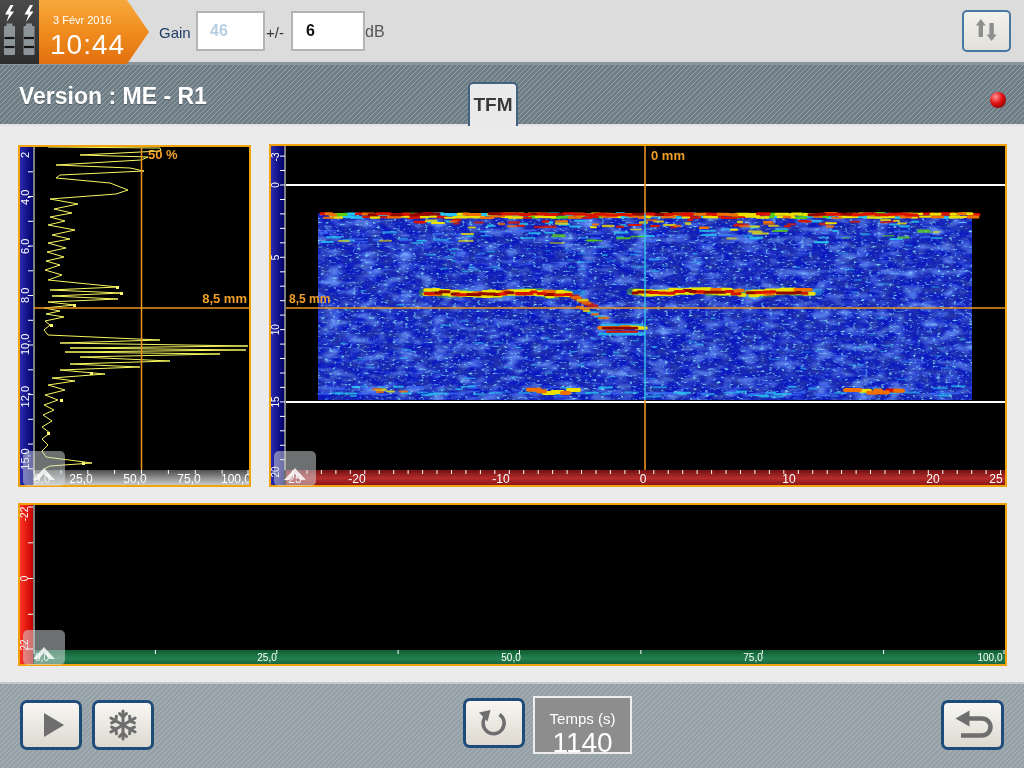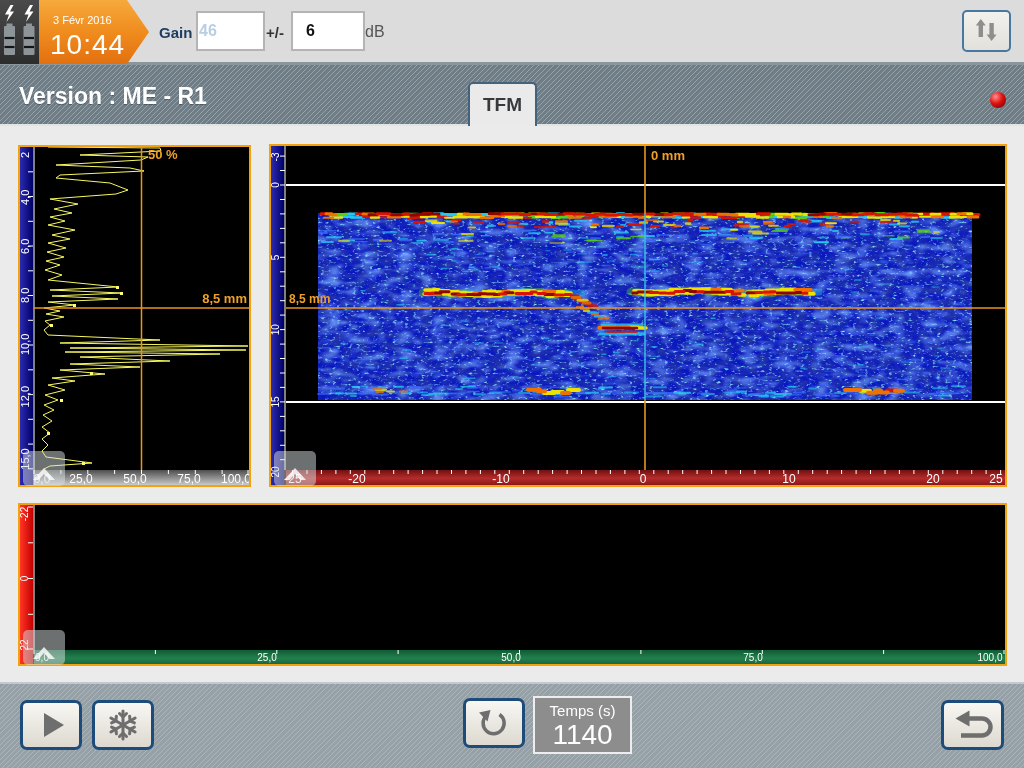--- a/index.html
+++ b/index.html
@@ -5,28 +5,28 @@
 html,body{width:1024px;height:768px;overflow:hidden;font-family:"Liberation Sans",sans-serif}
 #app{position:relative;width:1024px;height:768px;background:#ebebeb}
 .abs{position:absolute}
 
 
 #topbar{left:0;top:0;width:1024px;height:62px;background:#dcdcdc}
 #batt{left:0;top:0;width:39px;height:64px;background:linear-gradient(#4a4a4a,#2d2d2d);z-index:5}
 #pennant{left:39px;top:0;width:110px;height:64px;background:linear-gradient(#f6a93c,#f08c1e 50%,#e2700f);clip-path:polygon(0 0,80% 0,100% 50%,80% 100%,0 100%);z-index:5}
 #pdate{left:53px;top:14px;font-size:11px;color:#fff;z-index:6}
 #ptime{left:50px;top:29px;font-size:28px;color:#fff;z-index:6;letter-spacing:1px}
-.gainlab{top:24px;font-size:15px;font-weight:bold;color:#1e3c64}
-.inpbox{top:11px;height:40px;background:#fff;border:2px solid #b4b4b4;font-size:16px;font-weight:bold;line-height:36px;padding-left:1px}
+.gainlab{top:24px;font-size:15px;font-weight:normal;color:#1e3c64}
+.inpbox{top:11px;height:40px;background:#fff;border:2px solid #b4b4b4;font-size:16px;font-weight:bold;line-height:36px;padding-left:12px}
 #updown{left:962px;top:10px;width:49px;height:42px;border:2px solid #4878a0;border-radius:5px;background:linear-gradient(#f2f1ed,#e2e0da)}
 
 
 #titlebar{left:0;top:62px;width:1024px;height:64px;background:repeating-linear-gradient(135deg,#6e7d86 0 2.9px,#97a3a9 2.9px 3.6px);border-top:3px solid #8a969c;border-bottom:2px solid #e0e4e6}
 #title{left:19px;top:83px;font-size:23px;font-weight:bold;color:#fff;text-shadow:0 1px 1px rgba(0,0,0,.3)}
-#tab{left:468px;top:82px;width:69px;height:44px;background:#eaeaea;border:2px solid #44617e;border-bottom:none;border-radius:5px 5px 0 0;text-align:center;font-size:19px;font-weight:bold;color:#38393b;line-height:42px}
+#tab{left:468px;top:82px;width:50px;height:44px;background:#eaeaea;border:2px solid #44617e;border-bottom:none;border-radius:5px 5px 0 0;text-align:center;font-size:19px;font-weight:bold;color:#38393b;line-height:42px}
 #led{left:990px;top:92px;width:16px;height:16px;border-radius:50%;background:radial-gradient(circle at 35% 30%,#ff9090,#e01010 45%,#6a0000 95%)}
 
 
 #toolbar{left:0;top:682px;width:1024px;height:86px;background:repeating-linear-gradient(135deg,#95a1a7 0 2.9px,#abb5ba 2.9px 3.6px);border-top:2px solid #c2c8cc}
 .btn{width:62px;height:50px;border:3px solid #1d4c7a;border-radius:7px;background:linear-gradient(#f8f7f3,#ddd9d0)}
 #tempsbox{left:533px;top:696px;width:99px;height:58px;background:#8d8d8d;border:2px solid #ededed;color:#fff;text-align:center}
 #version{left:8px;top:750px;font-size:14.5px;font-weight:bold;color:#fff;text-shadow:0 1px 1px rgba(0,0,0,.4)}
 
 
 .panel{border:2px solid #f2a20c;background:#000}
@@ -480,21 +480,21 @@
 </g>
 </svg>
 </div>
 <div class="abs btn" style="left:463px;top:698px">
 <svg width="56" height="46" viewBox="0 0 56 46">
   <path d="M33.5 13.5 A 10.5 10.5 0 1 1 20.5 14.5" fill="none" stroke="#6e6e6e" stroke-width="3.5"></path>
   <path d="M13 11.5 L24.5 9 L21.5 20.5 Z" fill="#6e6e6e"></path>
 </svg>
 </div>
 <div class="abs" id="tempsbox">
-  <div style="font-size:15px;margin-top:4px">Temps (s)</div>
+  <div style="font-size:15px;margin-top:12px">Temps (s)</div>
   <div style="font-size:28px;font-weight:normal">1140</div>
 </div>
 <div class="abs btn" style="left:941px;top:700px;width:63px;height:50px">
 <svg width="57" height="44" viewBox="0 0 57 44">
   <path d="M24 15.5 L38 15.5 A 8.5 8.5 0 0 1 38 32.5 L17 32.5" fill="none" stroke="#6e6e6e" stroke-width="4.5"></path>
   <path d="M25.5 7.5 L25.5 23.5 L11.5 15.5 Z" fill="#6e6e6e"></path>
 </svg>
 </div>
 
 </div>

